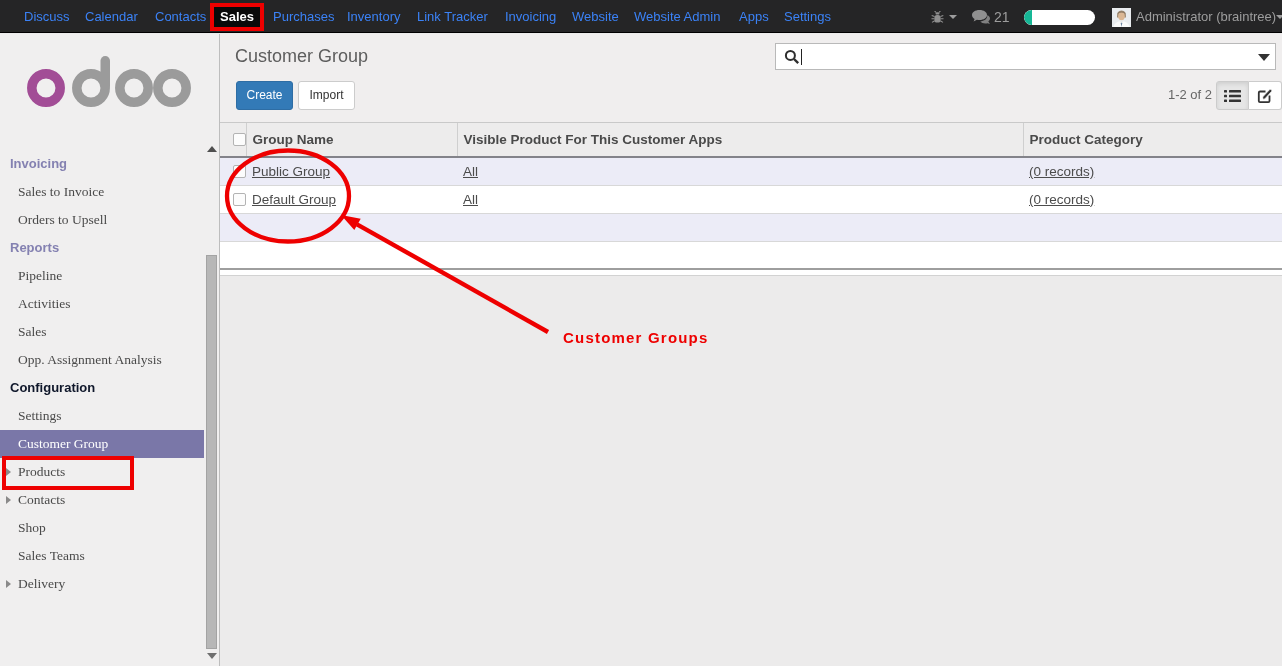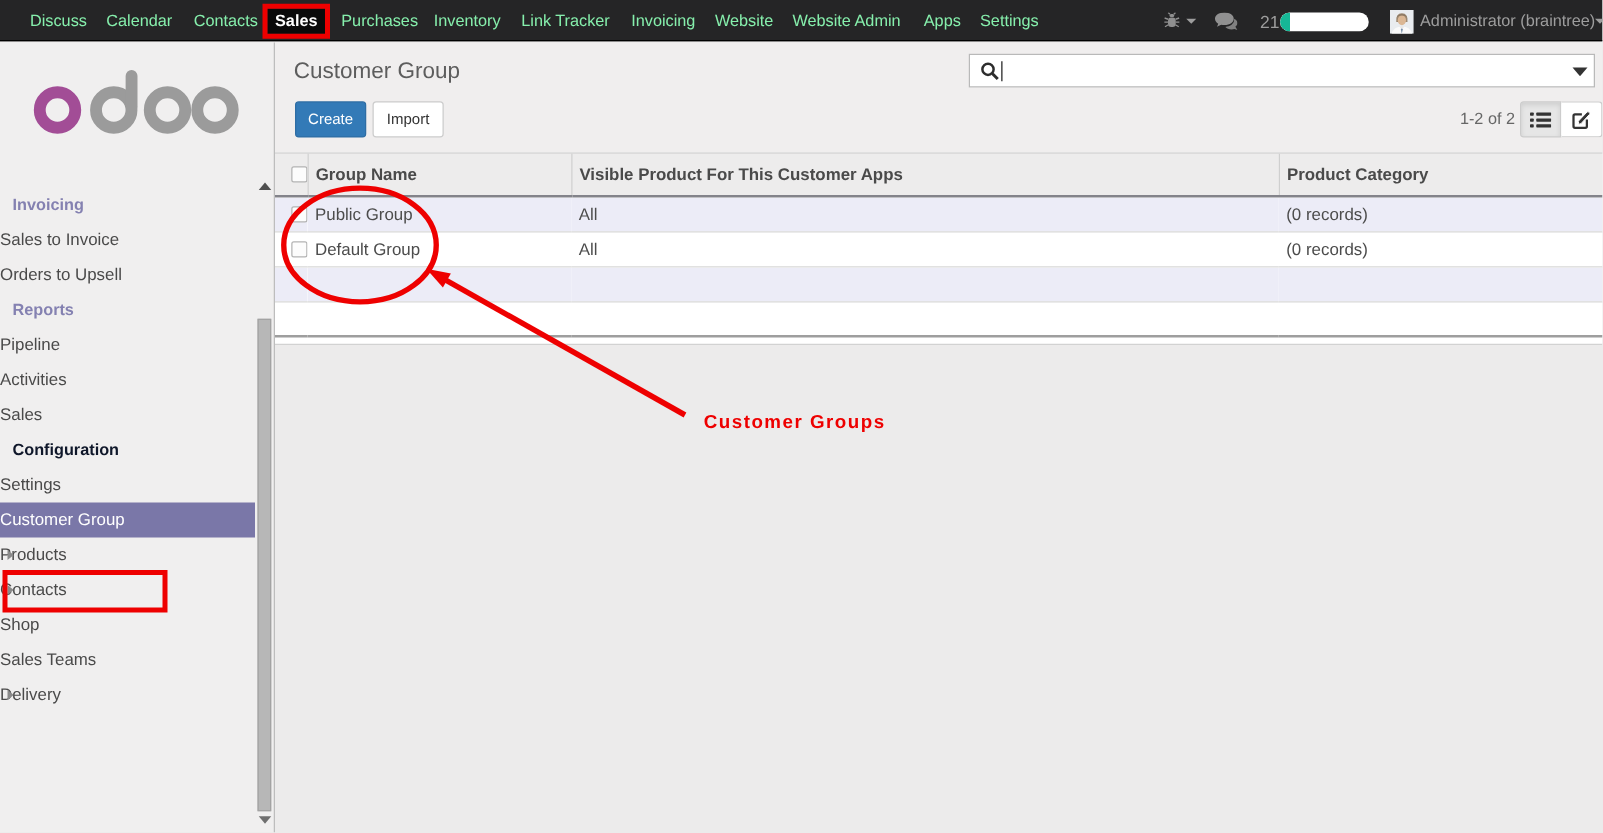--- a/index.html
+++ b/index.html
@@ -3,37 +3,37 @@
 <meta charset="utf-8">
 <style>
   * { margin:0; padding:0; box-sizing:border-box; }
   html,body { width:1282px; height:666px; overflow:hidden; }
   body { font-family:"Liberation Sans", sans-serif; position:relative; background:#ecebeb; }
 
   
   .navbar { position:absolute; left:0; top:0; width:1282px; height:33px;
             background:#252526; border-bottom:1px solid #000; z-index:5; }
   .nav-item { position:absolute; top:7px; height:20px; line-height:20px; padding:0 8px;
-              font-size:13px; color:#86efac; cursor:pointer; white-space:nowrap; }
+              font-size:13px; color:#3b82f6; cursor:pointer; white-space:nowrap; }
   .nav-item.active { background:#0a0a0a; color:#fff; font-weight:bold; padding:0; width:46px; text-align:center; }
   .caret-down { width:0; height:0; border-left:4px solid transparent; border-right:4px solid transparent;
                 border-top:4px solid #9d9d9d; display:inline-block; }
   .nav-right-text { position:absolute; font-size:13px; color:#9d9d9d; white-space:nowrap; }
   .progress-pill { position:absolute; left:1024px; top:10px; width:71px; height:15px;
                    background:#fff; border-radius:8px; overflow:hidden; }
   .progress-fill { display:block; height:100%; width:8px; border-radius:8px 0 0 8px; }
 
   
   .sidebar { position:absolute; left:0; top:34px; width:220px; height:632px;
              background:#f0efef; border-right:1px solid #bdbdbd; z-index:2; }
   .menu { position:absolute; left:0; top:116px; width:204px; list-style:none; }
   .menu-header { height:28px; line-height:28px; padding-left:10px; font-size:13px;
                  font-weight:bold; }
-  .menu-item { height:28px; line-height:28px; font-size:13.5px;
-               color:#4a4a4a; cursor:pointer; position:relative; white-space:nowrap; }
+  .menu-item { height:28px; line-height:28px; padding-left:18px; font-size:13.5px;
+               color:#4a4a4a; cursor:pointer; position:relative; white-space:nowrap;font-family:Liberation Serif, serif; }
   .menu-item.active { color:#fff; }
   .expand-caret { position:absolute; left:6px; top:10px; width:0; height:0;
                   border-top:4px solid transparent; border-bottom:4px solid transparent;
                   border-left:5px solid #8a8a8a; }
   .scroll-arrow-up { position:absolute; left:207px; top:112px; width:0; height:0;
                      border-left:5px solid transparent; border-right:5px solid transparent;
                      border-bottom:6px solid #4f4f4f; }
   .scroll-arrow-down { position:absolute; left:207px; top:619px; width:0; height:0;
                        border-left:5px solid transparent; border-right:5px solid transparent;
                        border-top:6px solid #6f6f6f; }
@@ -65,21 +65,21 @@
   
   .list-panel { position:absolute; left:0; top:88px; width:100%; height:154px;
                 background:#fff; border-top:1px solid #c9c9c9; border-bottom:1px solid #d2d2d2; }
   table.listview { width:100%; border-collapse:collapse; table-layout:fixed;
                    border-bottom:2px solid #9e9e9e; }
   table.listview th { height:34px; padding-top:5px; background:#edecec; border-bottom:2px solid #83838a;
                       font-size:13.5px; font-weight:bold; color:#4a4a4a; text-align:left;
                       padding:0 0 0 6px; border-left:1px solid #cfcfcf; }
   table.listview th:first-child { border-left:none; }
   table.listview td { height:28px; font-size:13.5px; color:#4c4c4c; padding:0 0 0 6px;
-                      border-bottom:1px solid #d8d8d8; overflow:hidden; white-space:nowrap; }
+                      border-bottom:1px solid #d8d8d8; overflow:hidden; white-space:nowrap;text-decoration:underline; }
   table.listview tr.lastrow td { border-bottom:none; }
   td[data-name=row-select-cell], th[data-name=select-all-cell] { padding-left:0; }
   .checkbox { width:13px; height:13px; border:1px solid #b3b3b3; border-radius:2px;
               background:#fcfcfc; margin-left:7px; }
 
   
   .overlay { position:absolute; left:0; top:0; width:1282px; height:666px;
              pointer-events:none; z-index:10; }
   .anno-rect { position:absolute; border-style:solid; border-width:4px; }
   .anno-rect-sales { left:210px; top:3px; width:54px; height:28px; }
@@ -121,21 +121,21 @@
   <span class="caret-down" style="position:absolute; left:949px; top:15px;" data-name="debug-caret-down-icon"></span>
 
   <span style="position:absolute; left:971px; top:10px; cursor:pointer;" data-name="chat-bubbles-icon">
     <svg width="19" height="14" viewBox="0 0 19 14">
       <g fill="#909090">
         <path d="M8.5 0 C4 0 1 2.2 1 5 C1 6.6 2 8 3.6 8.9 L2.6 11.4 L5.9 9.7 C6.7 9.9 7.6 10 8.5 10 C13 10 16 7.8 16 5 C16 2.2 13 0 8.5 0 Z"></path>
         <path d="M17.3 11.3 C18.4 10.5 19 9.5 19 8.4 C19 6.9 17.9 5.6 16.2 4.9 C16.25 5.2 16.3 5.5 16.3 5.8 C16.3 8.9 13.2 11.2 9.3 11.5 C10.3 12.7 12.2 13.5 14.3 13.5 C15.1 13.5 15.9 13.4 16.6 13.2 L18.9 14 L17.3 11.3 Z" opacity="0.85"></path>
       </g>
     </svg>
   </span>
-  <span class="nav-right-text" style="left:994px; top:9px; font-size:14px;margin-left:14px;" data-name="message-count-badge">21</span>
+  <span class="nav-right-text" style="left:994px; top:9px; font-size:14px;" data-name="message-count-badge">21</span>
 
   <span class="progress-pill" data-name="progress-pill">
     <span class="progress-fill" data-name="progress-fill" style="background: rgb(22, 183, 150);"></span>
   </span>
 
   <span style="position:absolute; left:1112px; top:8px; cursor:pointer;" data-name="avatar">
     <svg width="19" height="19" viewBox="0 0 19 19">
       <rect x="0" y="0" width="19" height="19" fill="#e9ecef"></rect>
       <path d="M5 9.5 Q4.4 2.6 9.5 2.6 Q14.6 2.6 14 9.5 Z" fill="#9c8871"></path>
       <ellipse cx="9.5" cy="8.2" rx="3.3" ry="4" fill="#dbb794"></ellipse>
@@ -166,20 +166,21 @@
 
   <ul class="menu" data-name="sidebar-menu">
     <li class="menu-header" data-name="menu-section-invoicing" style="color: rgb(132, 129, 177);">Invoicing</li>
     <li class="menu-item" data-name="menu-item-sales-to-invoice">Sales to Invoice</li>
     <li class="menu-item" data-name="menu-item-orders-to-upsell">Orders to Upsell</li>
 
     <li class="menu-header" data-name="menu-section-reports" style="color: rgb(132, 129, 177);">Reports</li>
     <li class="menu-item" data-name="menu-item-pipeline">Pipeline</li>
     <li class="menu-item" data-name="menu-item-activities">Activities</li>
     <li class="menu-item" data-name="menu-item-sales">Sales</li>
+    <li class="menu-item" data-name="menu-item-opp-assignment-analysis">Opp. Assignment Analysis</li>
 
     <li class="menu-header" data-name="menu-section-configuration" style="color: #0f172a;">Configuration</li>
     <li class="menu-item" data-name="menu-item-settings">Settings</li>
     <li class="menu-item active" data-name="menu-item-customer-group" style="background: rgb(122, 119, 168);">Customer Group</li>
     <li class="menu-item" data-name="menu-item-products">
       <span class="expand-caret" data-name="expand-caret-icon"></span>
       <span data-name="menu-item-label">Products</span>
     </li>
     <li class="menu-item" data-name="menu-item-contacts">
       <span class="expand-caret" data-name="expand-caret-icon"></span>

